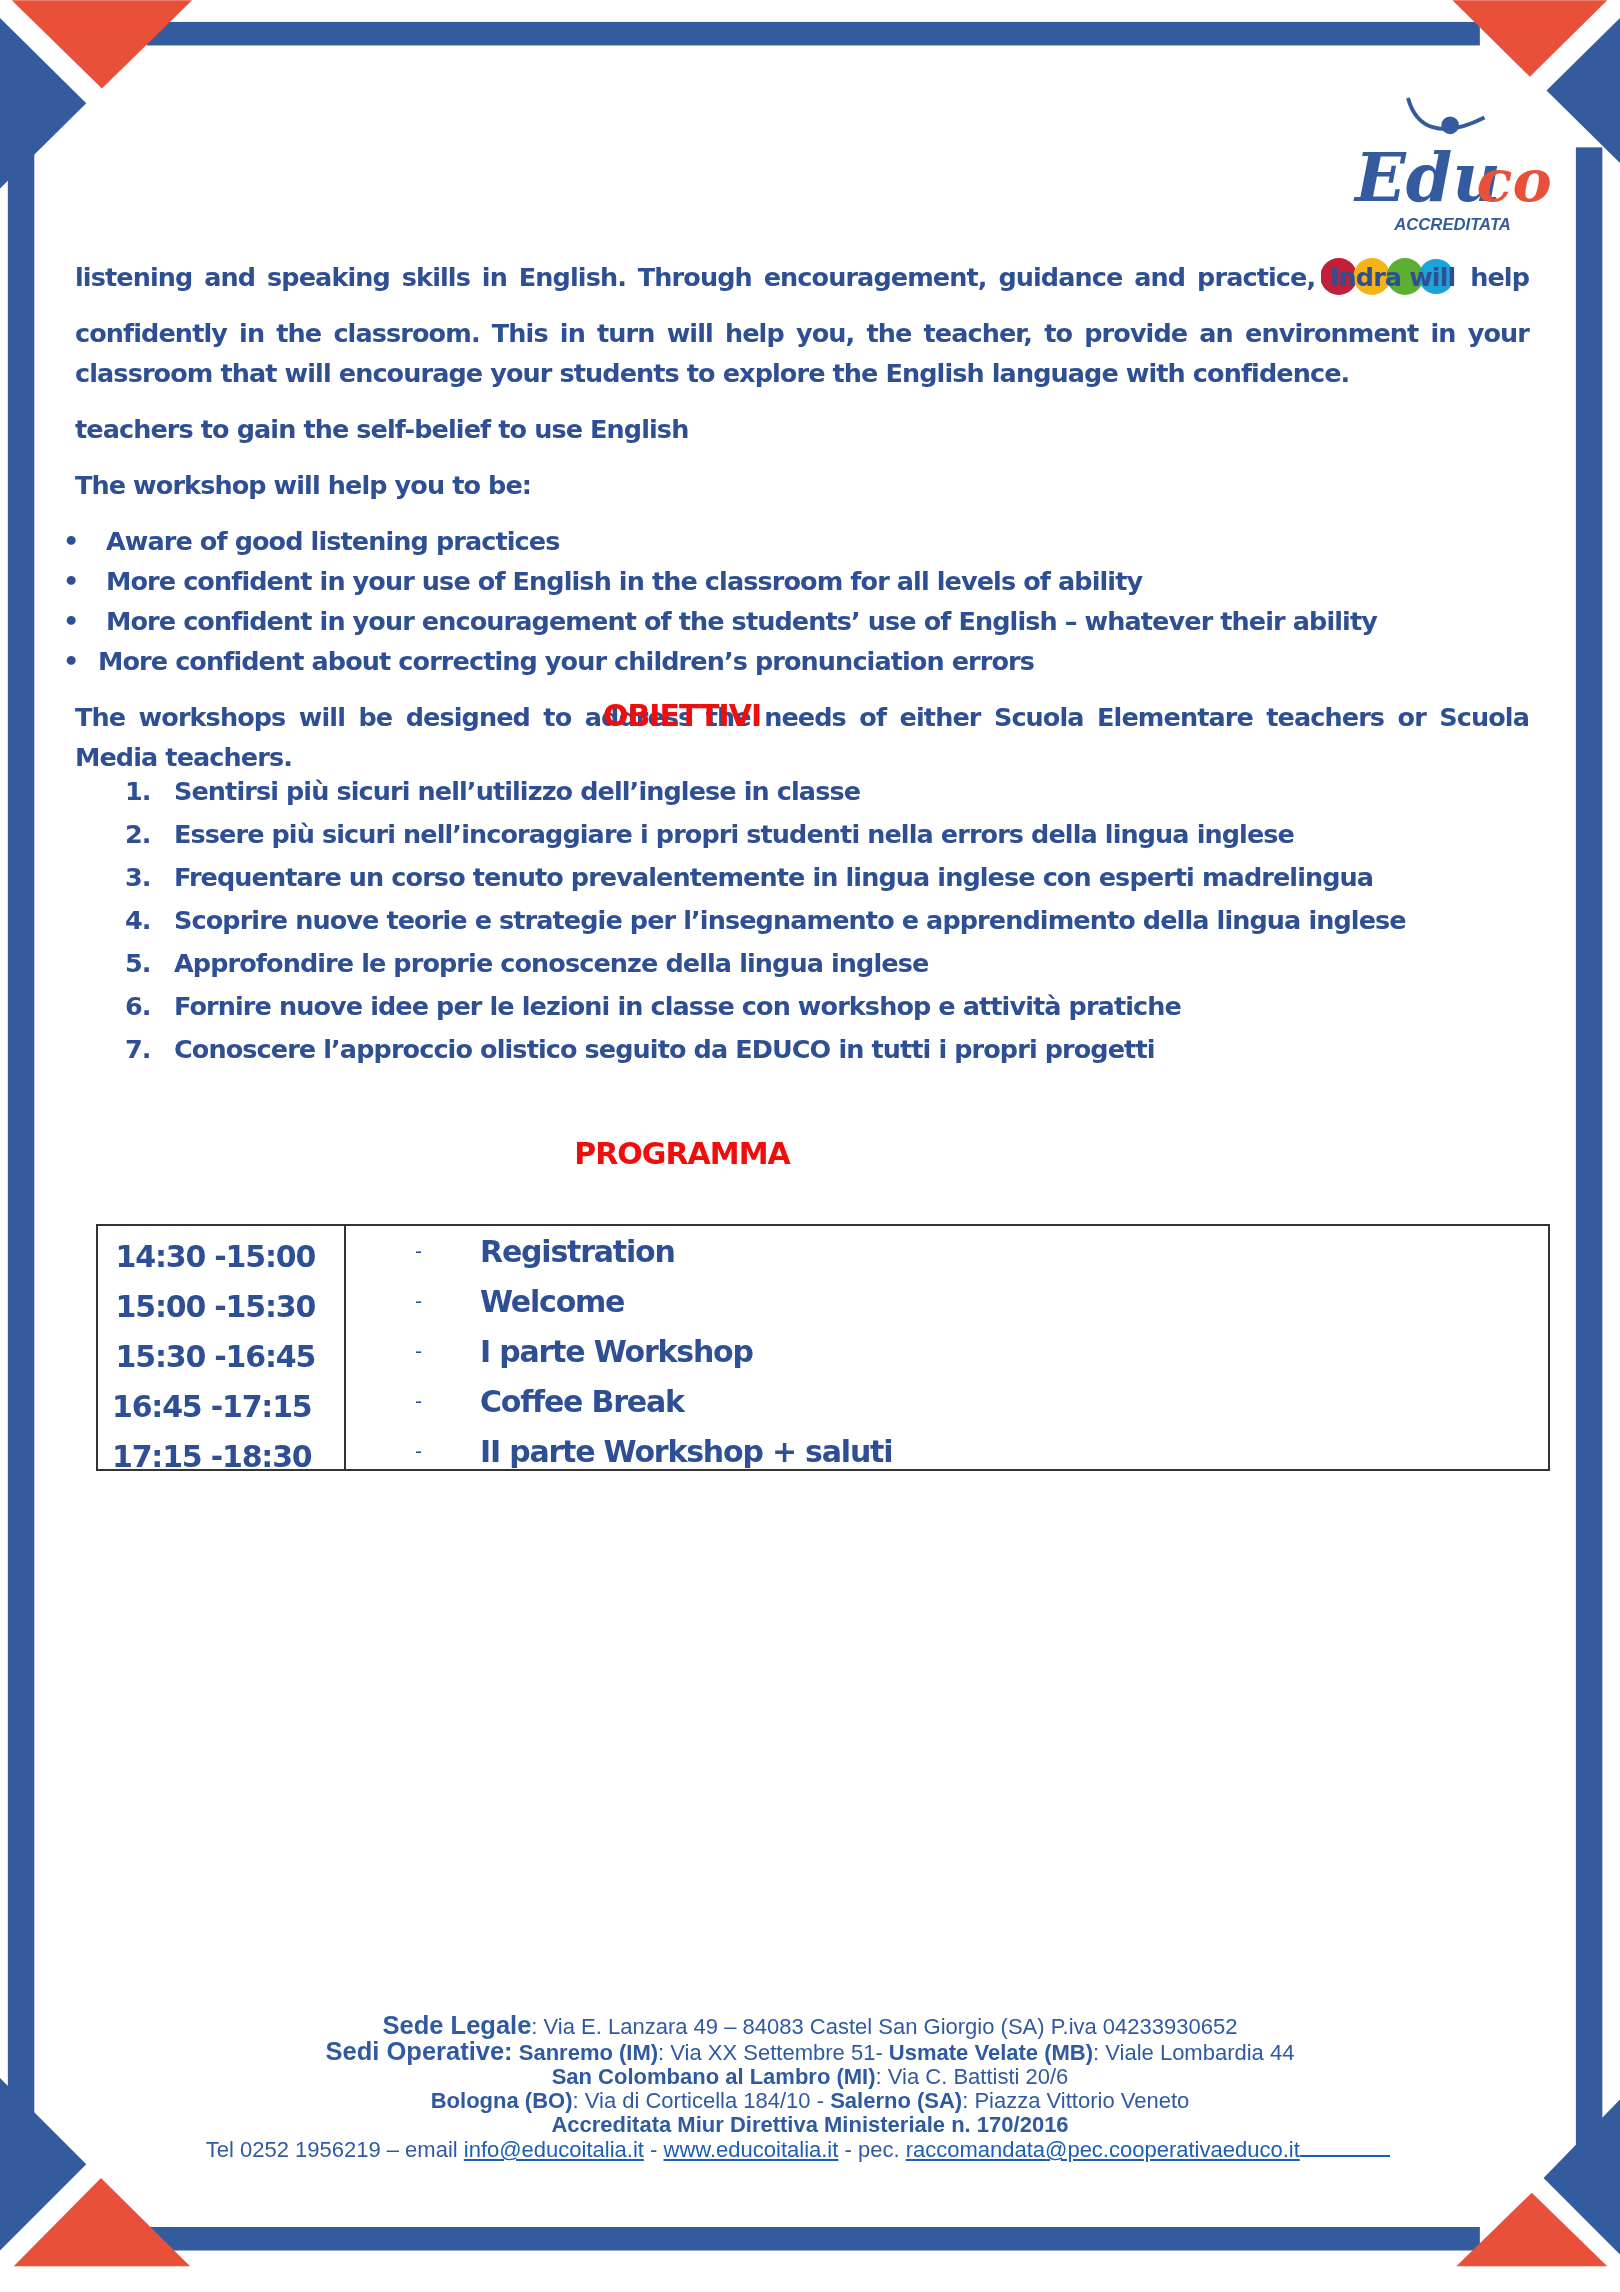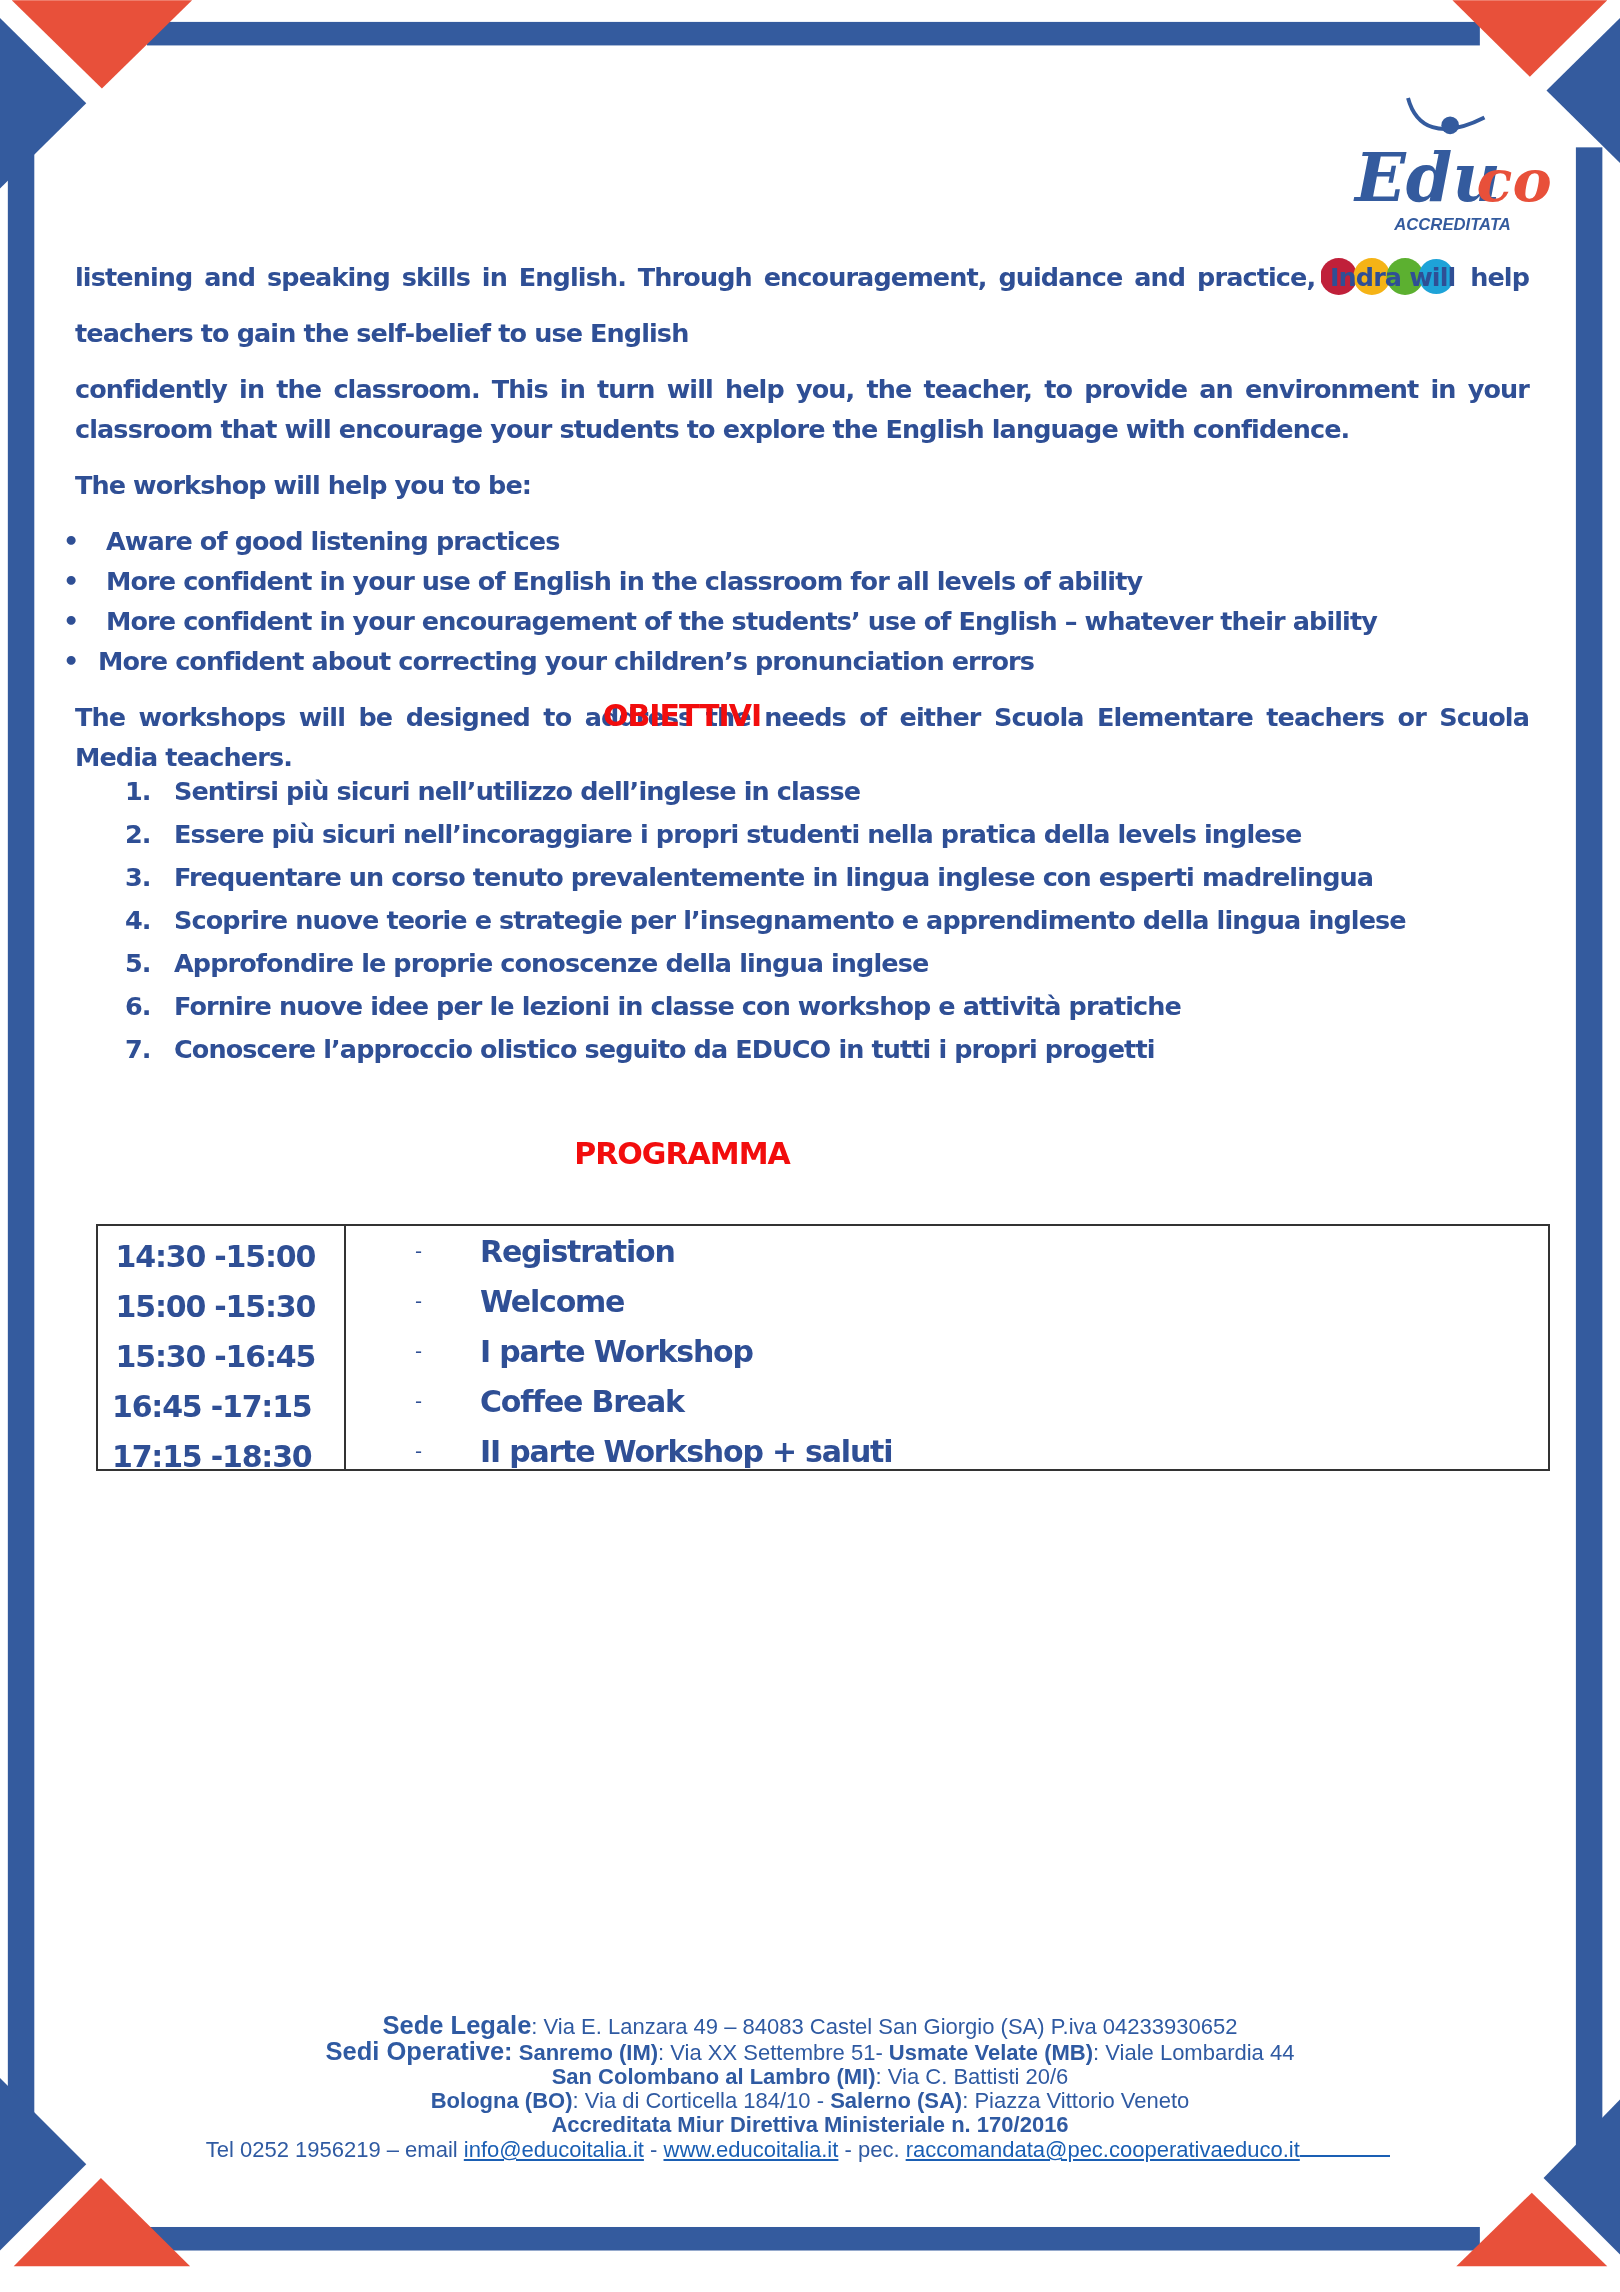--- a/index.html
+++ b/index.html
@@ -116,36 +116,36 @@
         <circle cx="18" cy="20" r="19" fill="#c0203a"></circle>
         <circle cx="52" cy="20" r="19" fill="#f5b316"></circle>
         <circle cx="86" cy="20" r="19" fill="#5cb030"></circle>
         <circle cx="118" cy="20" r="18" fill="#1ea3d8"></circle>
       </svg>
       <span class="w">Indra</span>
       <span class="w">will</span>
     </span>
     <span>help</span>
   </p>
+  <p style="text-align: justify;">confidently in the classroom. This in turn will help you, the teacher, to provide an environment in your classroom that will encourage your students to explore the English language with confidence.</p>
   <p>teachers to gain the self-belief to use English</p>
-  <p style="text-align: justify;">confidently in the classroom. This in turn will help you, the teacher, to provide an environment in your classroom that will encourage your students to explore the English language with confidence.</p>
   <p>The workshop will help you to be:</p>
   <ul class="bullets">
     <li><span class="dot">•</span><span>Aware of good listening practices</span></li>
     <li><span class="dot">•</span><span>More confident in your use of English in the classroom for all levels of ability</span></li>
     <li><span class="dot">•</span><span>More confident in your encouragement of the students’ use of English – whatever their ability</span></li>
     <li class="tight"><span class="dot">•</span><span>More confident about correcting your children’s pronunciation errors</span></li>
   </ul>
   <p style="text-align: justify;">The workshops will be designed to address the needs of either Scuola Elementare teachers or Scuola Media teachers.</p>
 </div>
 
 <div class="section-title" style="top: 698px;">OBIETTIVI</div>
 <ol class="obiettivi">
   <li><span class="num">1.</span><span>Sentirsi più sicuri nell’utilizzo dell’inglese in classe</span></li>
-  <li><span class="num">2.</span><span>Essere più sicuri nell’incoraggiare i propri studenti nella pratica della levels inglese</span></li>
+  <li><span class="num">2.</span><span>Essere più sicuri nell’incoraggiare i propri studenti nella errors della lingua inglese</span></li>
   <li><span class="num">3.</span><span>Frequentare un corso tenuto prevalentemente in lingua inglese con esperti madrelingua</span></li>
   <li><span class="num">4.</span><span>Scoprire nuove teorie e strategie per l’insegnamento e apprendimento della lingua inglese</span></li>
   <li><span class="num">5.</span><span>Approfondire le proprie conoscenze della lingua inglese</span></li>
   <li><span class="num">6.</span><span>Fornire nuove idee per le lezioni in classe con workshop e attività pratiche</span></li>
   <li><span class="num">7.</span><span>Conoscere l’approccio olistico seguito da EDUCO in tutti i propri progetti</span></li>
 </ol>
 
 <div class="section-title" style="top: 1136px;">PROGRAMMA</div>
 <div class="prog-table">
   <div class="col-time">

